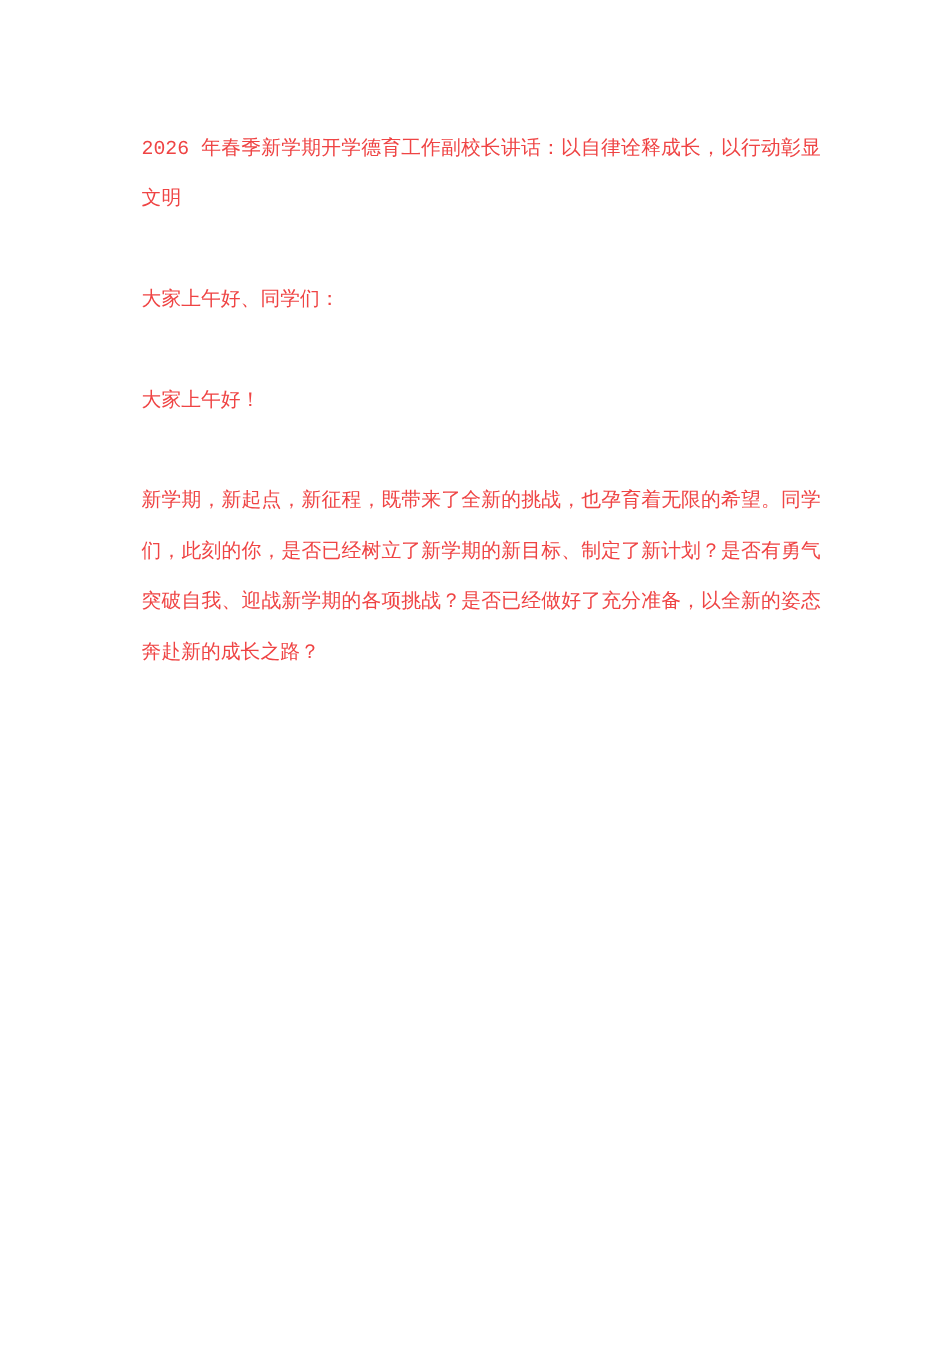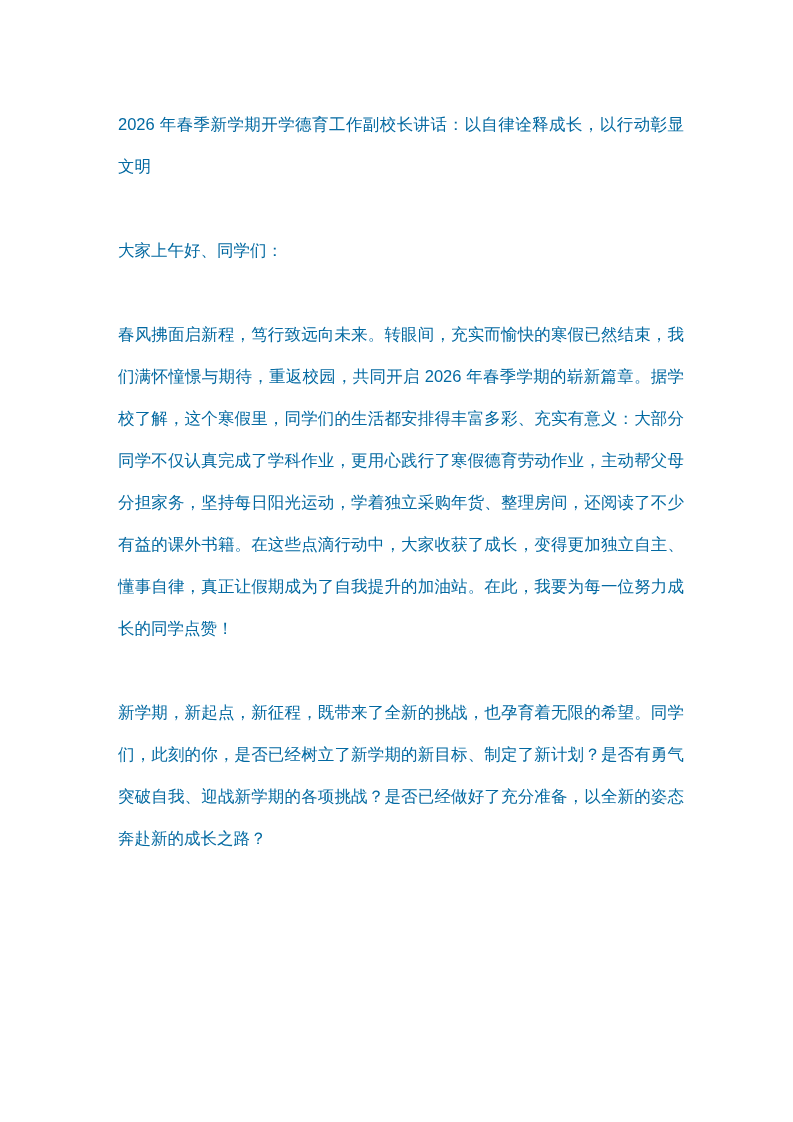--- a/index.html
+++ b/index.html
@@ -2,33 +2,33 @@
 <html><head>
   <meta charset="utf-8">
   <style>
     html, body { margin: 0; padding: 0; background: #ffffff; }
     body { width: 793px; height: 1122px; position: relative; overflow: hidden; }
     .page {
       position: absolute;
       left: 118px;
       top: 103px;
       width: 566px;
-      font-family: Liberation Sans, sans-serif;
+      font-family: Liberation Mono, monospace;
       font-size: 16.5px;
-      color: #0369a1;
+      color: #ef4444;
     }
     .para {
       margin: 0 0 42px 0;
       line-height: 42px;
       text-align: justify;
       text-justify: inter-character;
       word-break: break-all;
     }
   </style>
 </head>
 <body>
 
 <div class="page">
   <p class="para">2026 年春季新学期开学德育工作副校长讲话：以自律诠释成长，以行动彰显文明</p>
   <p class="para">大家上午好、同学们：</p>
-  <p class="para">春风拂面启新程，笃行致远向未来。转眼间，充实而愉快的寒假已然结束，我们满怀憧憬与期待，重返校园，共同开启 2026 年春季学期的崭新篇章。据学校了解，这个寒假里，同学们的生活都安排得丰富多彩、充实有意义：大部分同学不仅认真完成了学科作业，更用心践行了寒假德育劳动作业，主动帮父母分担家务，坚持每日阳光运动，学着独立采购年货、整理房间，还阅读了不少有益的课外书籍。在这些点滴行动中，大家收获了成长，变得更加独立自主、懂事自律，真正让假期成为了自我提升的加油站。在此，我要为每一位努力成长的同学点赞！</p>
+  <p class="para">大家上午好！</p>
   <p class="para">新学期，新起点，新征程，既带来了全新的挑战，也孕育着无限的希望。同学们，此刻的你，是否已经树立了新学期的新目标、制定了新计划？是否有勇气突破自我、迎战新学期的各项挑战？是否已经做好了充分准备，以全新的姿态奔赴新的成长之路？</p>
 </div>
 
 </body></html>

